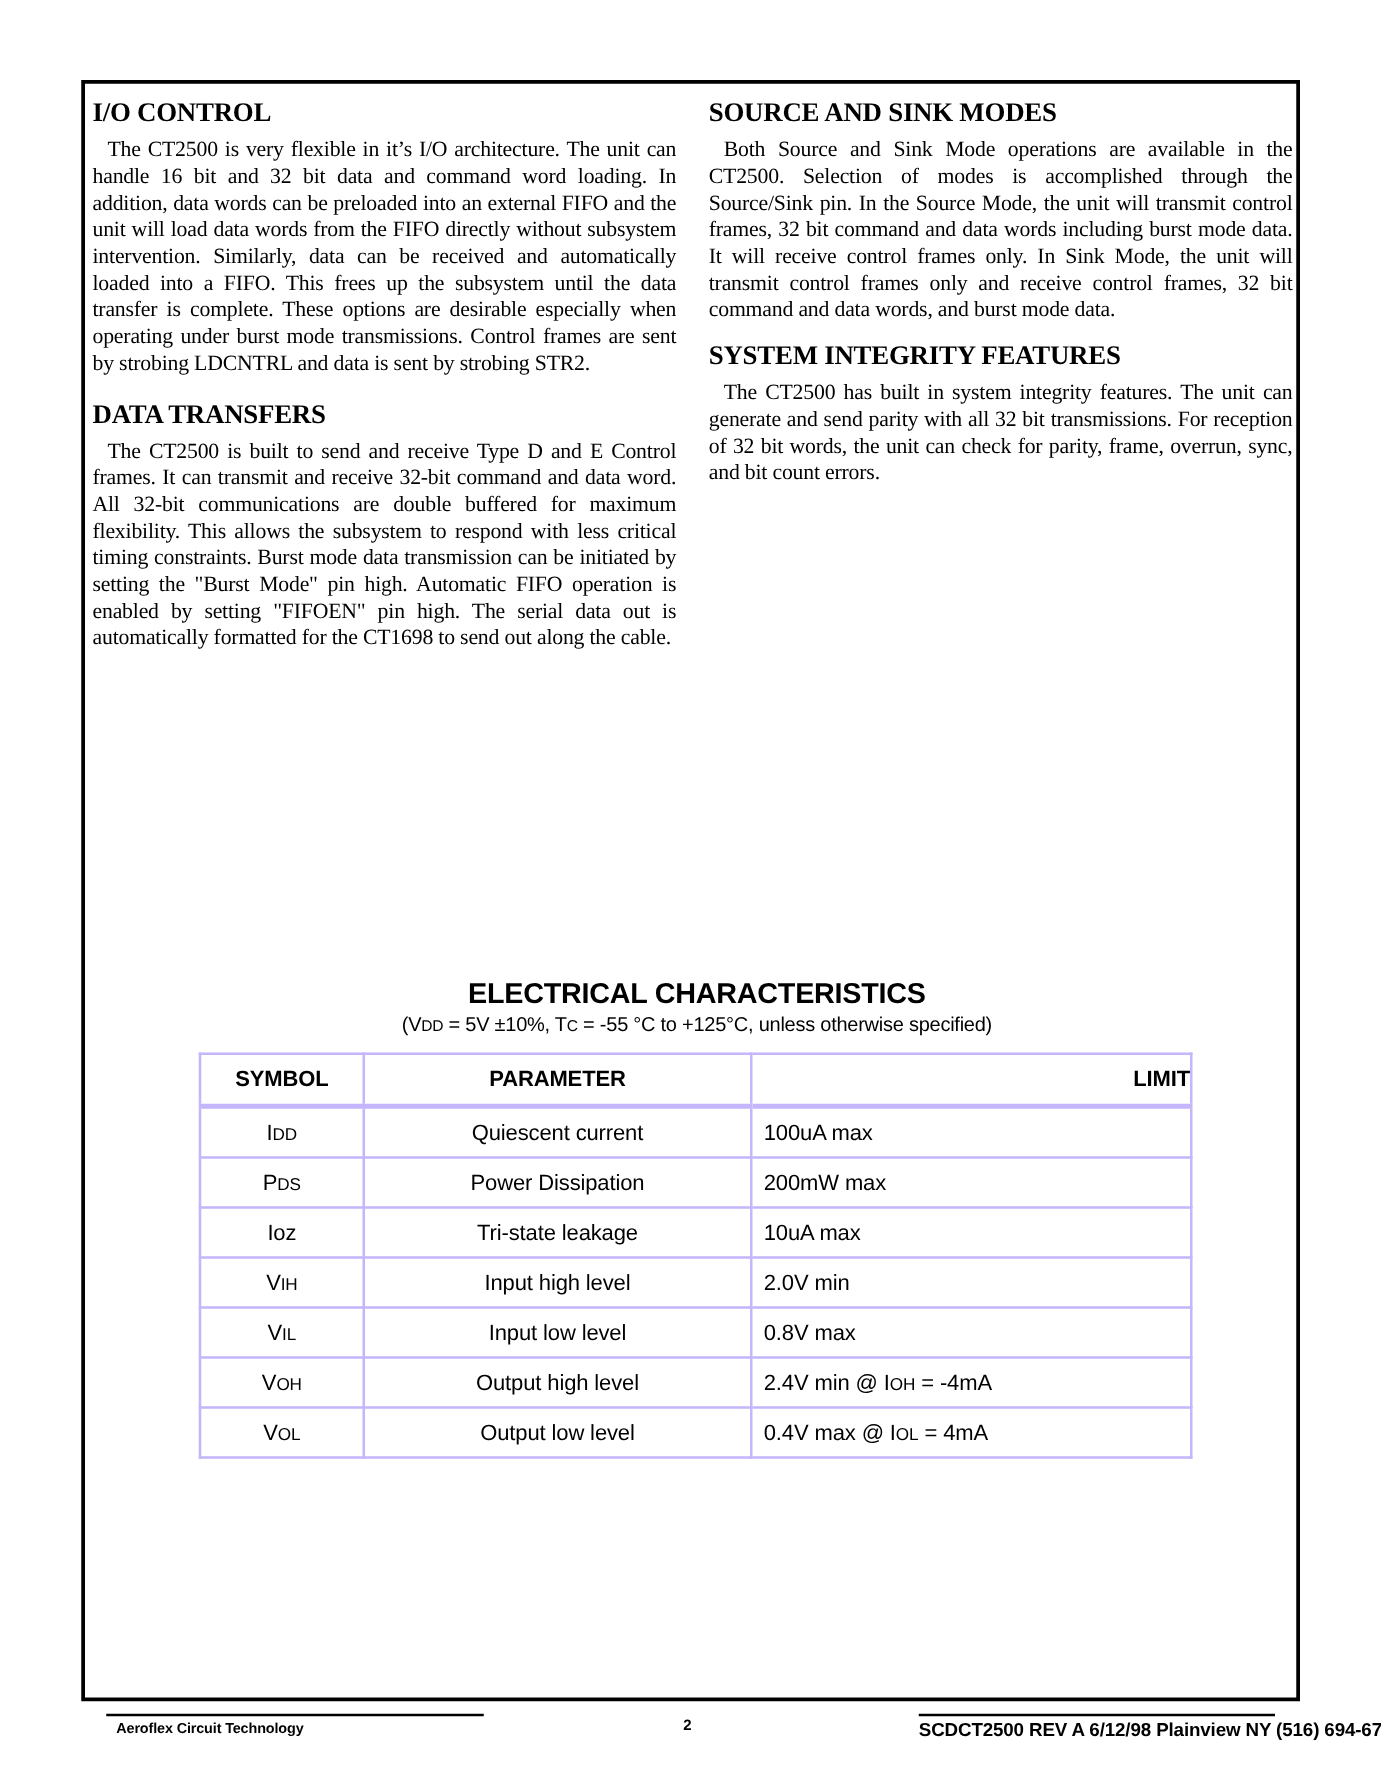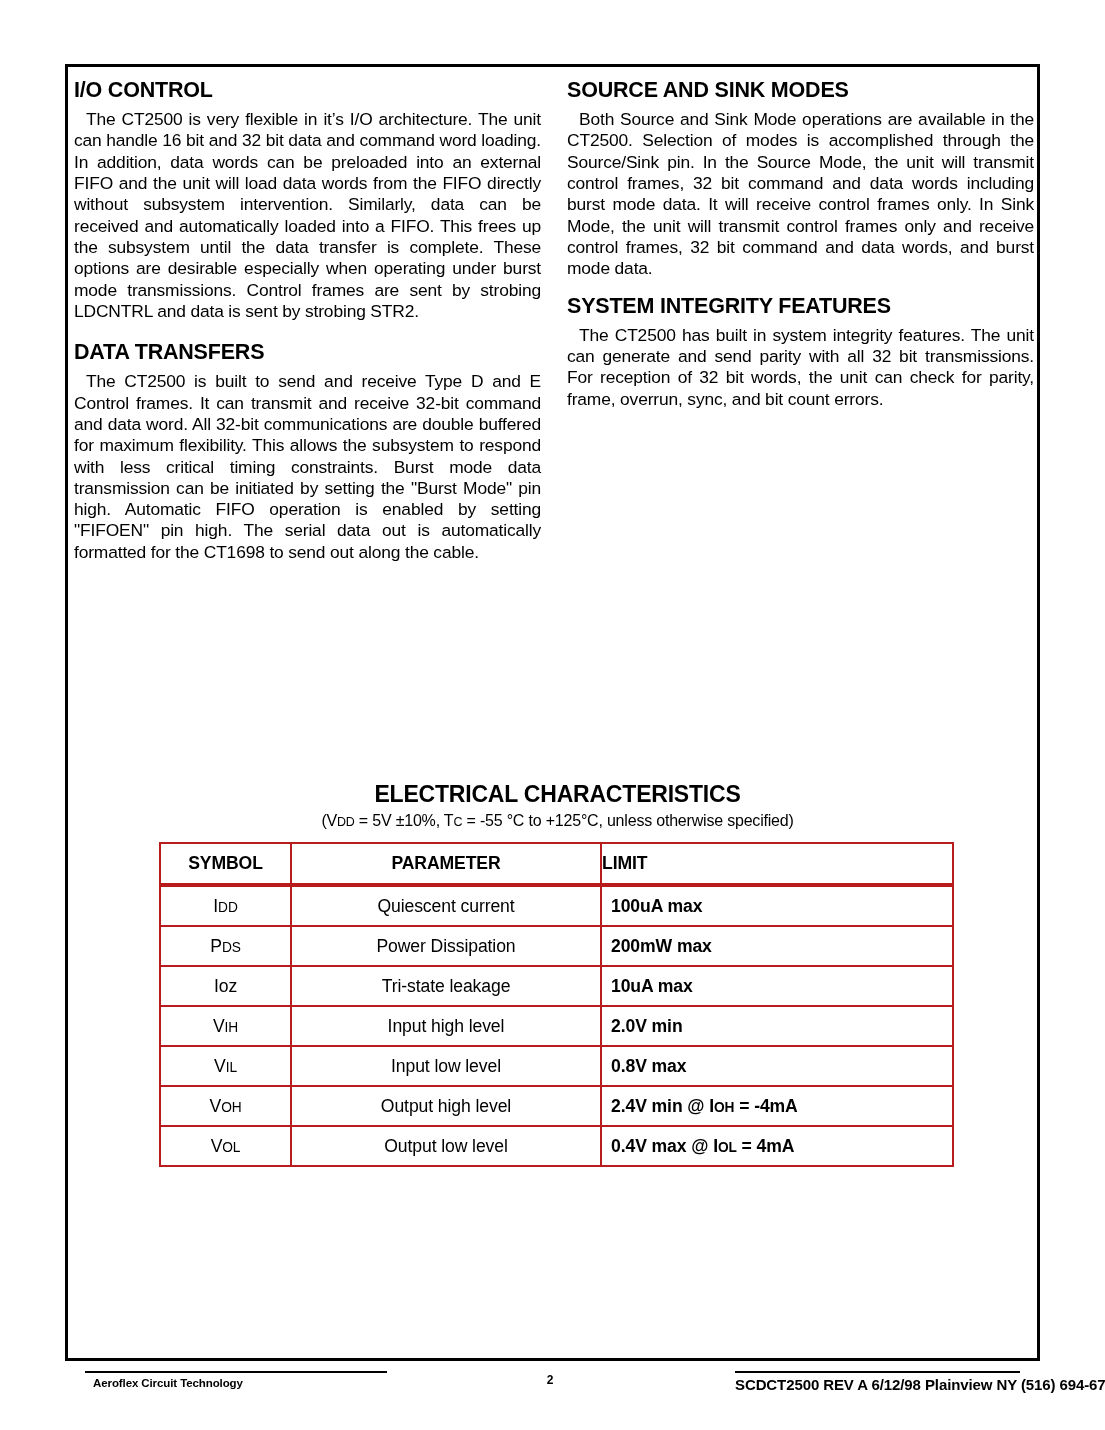--- a/index.html
+++ b/index.html
@@ -33,20 +33,21 @@
     top: 78px;
     width: 967px;
     height: 1270px;
   }
 
   
   .columns {
     position: relative;
     width: 967px;
     height: 600px;
+    font-family: Liberation Serif, serif;
   }
   .col {
     position: absolute;
     top: 0;
     width: 467px;
   }
   .col-left  { left: 0px; }
   .col-right { left: 493px; }
 
   h2.section-title {
@@ -94,36 +95,36 @@
   table.ec-table {
     position: absolute;
     left: 85px;
     top: 764px;
     width: 787px;
     border-collapse: collapse;
     table-layout: fixed;
   }
   table.ec-table th,
   table.ec-table td {
-    border: 2px solid #b91c1c;
+    border: 2px solid #c4b5fd;
     font-size: 17.6px;
     letter-spacing: -0.1px;
     padding: 0;
     height: 38px;
     vertical-align: middle;
   }
   table.ec-table th {
     font-weight: bold;
     text-align: center;
     height: 39px;
     border-bottom-width: 4px;
   }
   .c-symbol { width: 129px; text-align: center; }
   .c-param  { width: 308px; text-align: center; }
-  .c-limit  { width: 350px; text-align: left; padding-left: 9px !important; font-weight: bold; }
+  .c-limit  { width: 350px; text-align: left; padding-left: 9px !important; }
 
   
   .footer {
     position: absolute;
     left: 0;
     top: 1371px;
     width: 1105px;
     height: 40px;
   }
   .footer-left {
@@ -198,21 +199,21 @@
   <div class="ec-block">
     <div class="ec-title">ELECTRICAL CHARACTERISTICS</div>
     <div class="ec-subtitle"><span>(V</span><span class="sc">DD</span><span> = 5V ±10%, T</span><span class="sc">C</span><span> = -55 °C to +125°C, unless otherwise specified)</span></div>
   </div>
 
   <table class="ec-table">
     <thead>
       <tr>
         <th class="c-symbol">SYMBOL</th>
         <th class="c-param">PARAMETER</th>
-        <th class="c-limit" style="text-align:left;padding-left:0 !important;">LIMIT</th>
+        <th class="c-limit" style="text-align:right;padding-left:0 !important;">LIMIT</th>
       </tr>
     </thead>
     <tbody id="ec-tbody">
         <tr>
           <td class="c-symbol"><span>I</span><span class="sc">DD</span></td>
           <td class="c-param">Quiescent current</td>
           <td class="c-limit"><span>100uA max</span></td>
         </tr>
         <tr>
           <td class="c-symbol"><span>P</span><span class="sc">DS</span></td>

